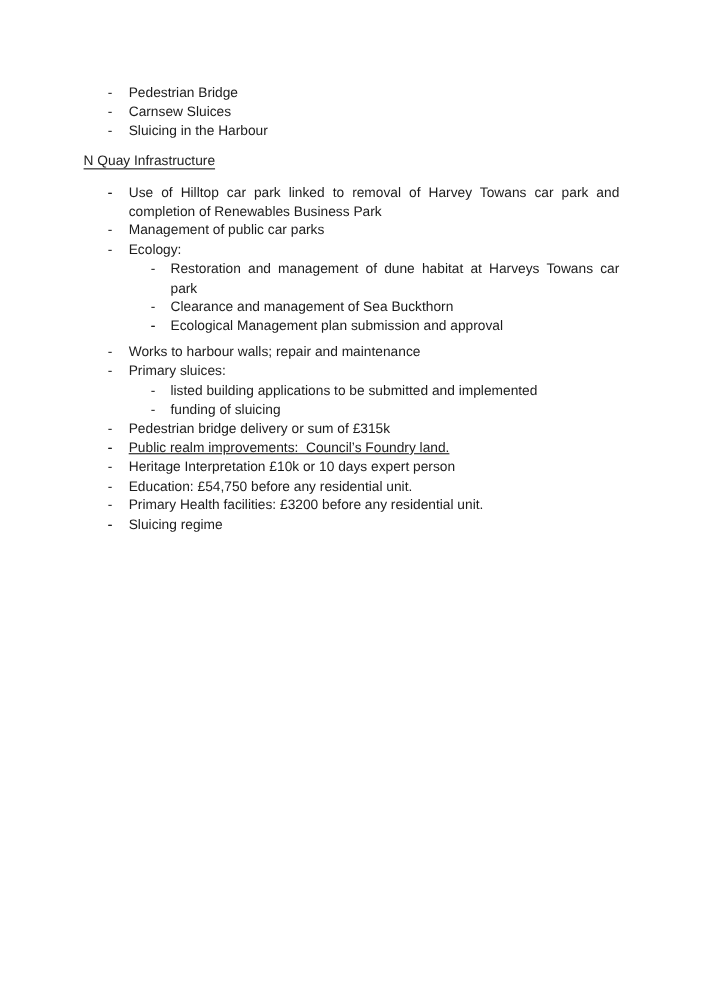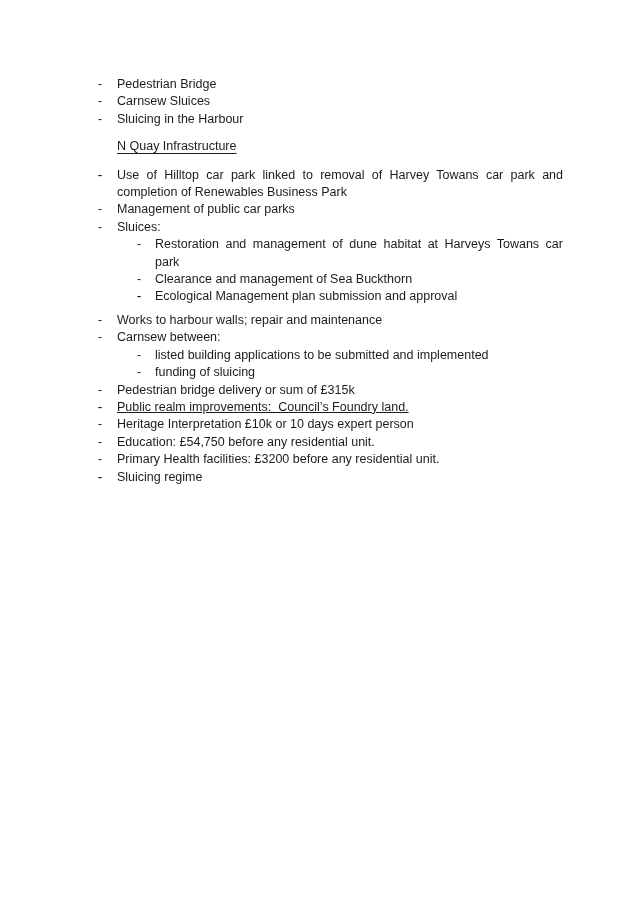--- a/index.html
+++ b/index.html
@@ -38,21 +38,20 @@
   .justify {
     text-align: justify;
     text-align-last: left;
   }
   .heading {
     margin: 10px 0 11px 0;
   }
   .heading .u {
     text-decoration: underline;
     text-underline-offset: 2.5px;
-    margin-left: 41px;
   }
   .mt6 {
     margin-top: 6px;
   }
   .prewrap {
     white-space: pre-wrap;
     text-decoration: underline;
   }
 </style>
 </head>
@@ -83,21 +82,21 @@
   <div class="li lv1 justify">
     <span class="dash">-</span>
     <span class="txt">Use of Hilltop car park linked to removal of Harvey Towans car park and completion of Renewables Business Park</span>
   </div>
   <div class="li lv1">
     <span class="dash">-</span>
     <span class="txt">Management of public car parks</span>
   </div>
   <div class="li lv1">
     <span class="dash">-</span>
-    <span class="txt">Sluices:</span>
+    <span class="txt">Ecology:</span>
   </div>
   <div class="li lv2 justify">
     <span class="dash">-</span>
     <span class="txt">Restoration and management of dune habitat at Harveys Towans car park</span>
   </div>
   <div class="li lv2">
     <span class="dash">-</span>
     <span class="txt">Clearance and management of Sea Buckthorn</span>
   </div>
   <div class="li lv2">
@@ -106,21 +105,21 @@
   <div class="li lv2">
     <span class="dash">-</span>
     <span class="txt">Ecological Management plan submission and approval</span>
   </div>
   <div class="li lv1 mt6">
     <span class="dash">-</span>
     <span class="txt">Works to harbour walls; repair and maintenance</span>
   </div>
   <div class="li lv1">
     <span class="dash">-</span>
-    <span class="txt">Carnsew between:</span>
+    <span class="txt">Primary sluices:</span>
   </div>
   <div class="li lv2">
     <span class="dash">-</span>
     <span class="txt">listed building applications to be submitted and implemented</span>
   </div>
   <div class="li lv2">
     <span class="dash">-</span>
     <span class="txt">funding of sluicing</span>
   </div>
 

